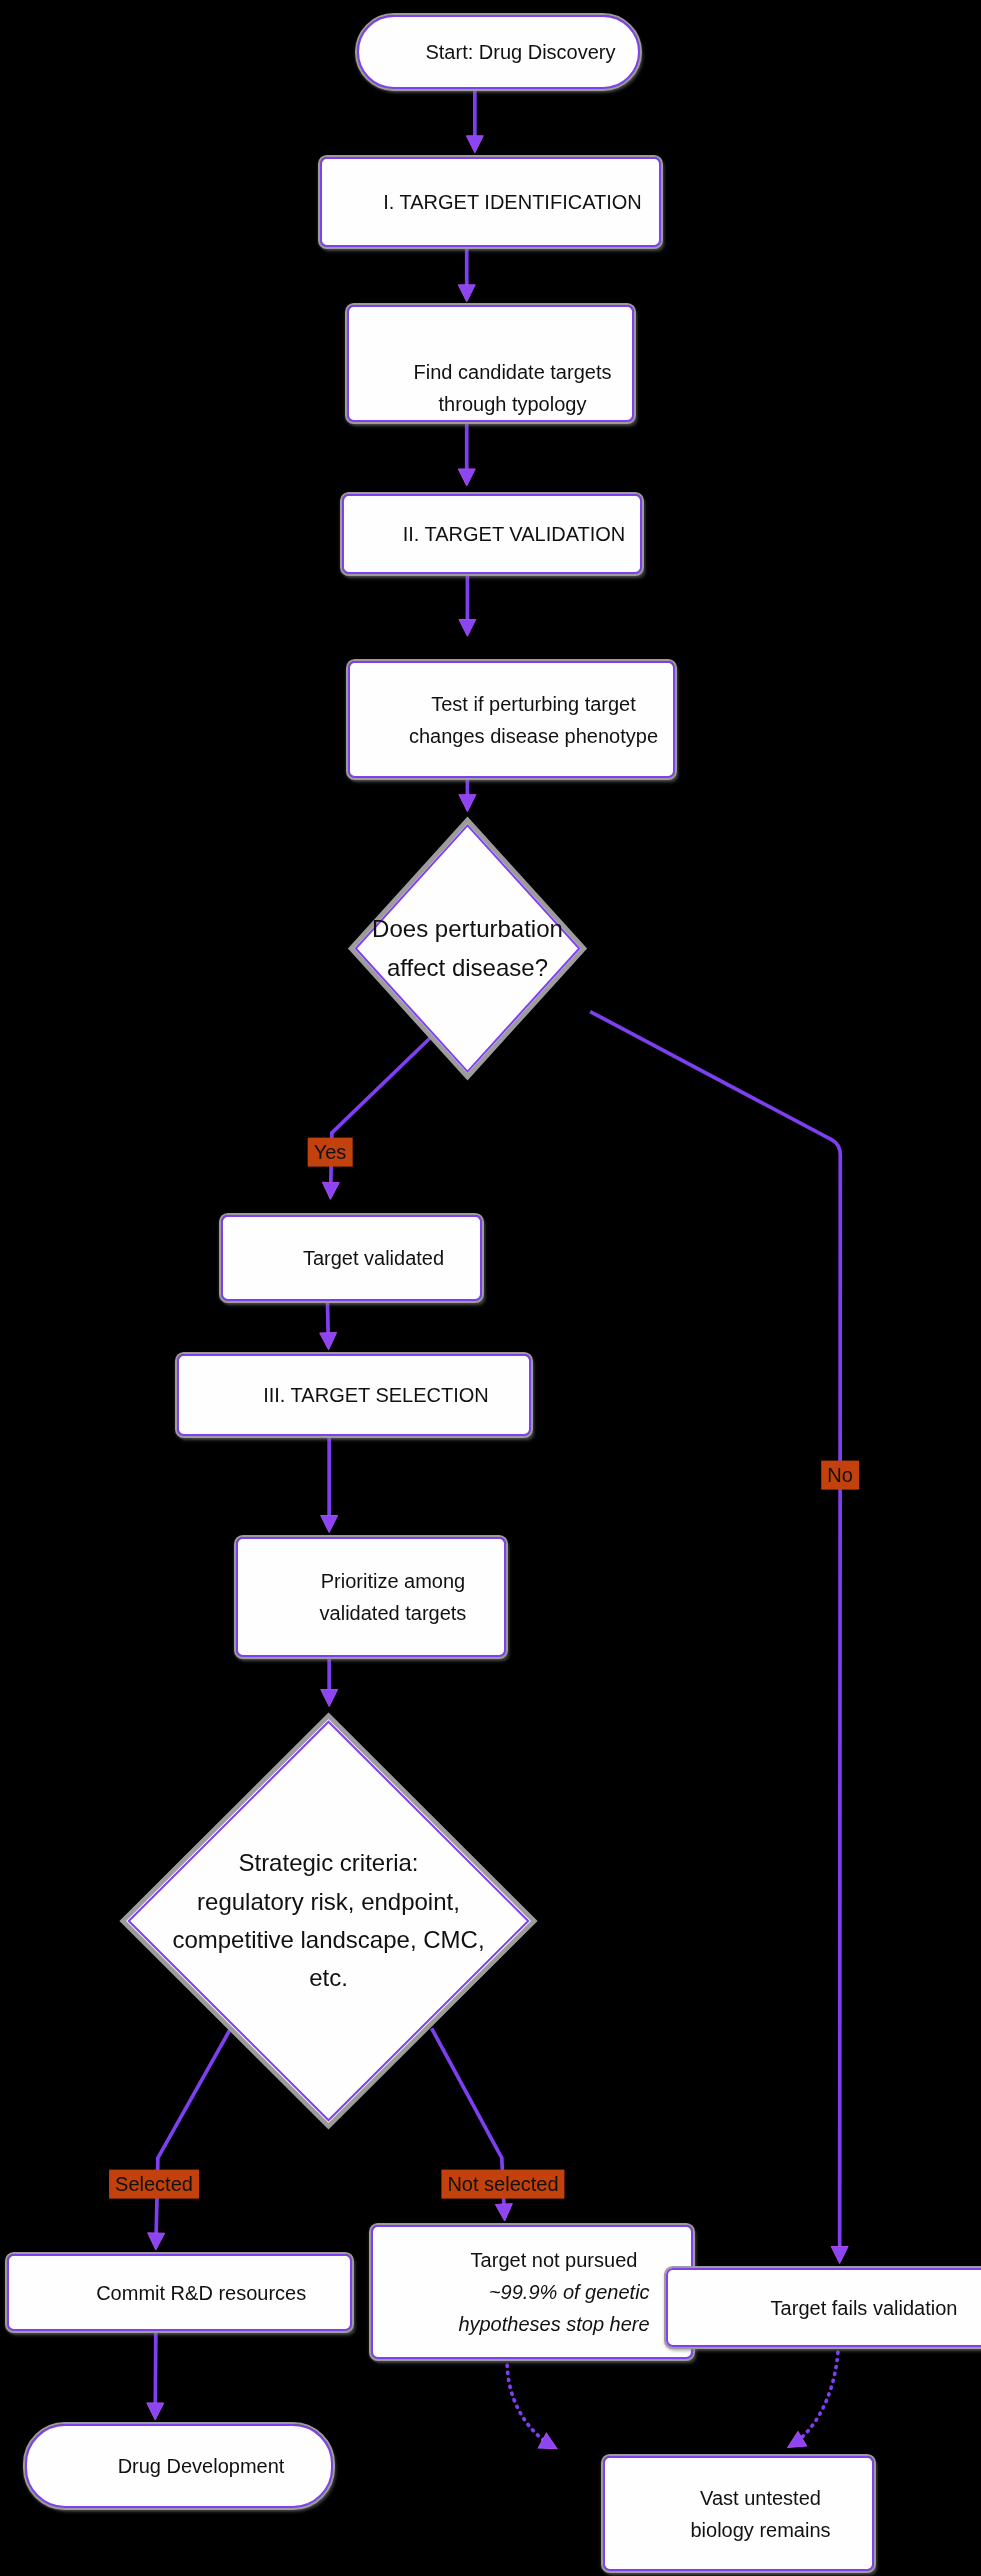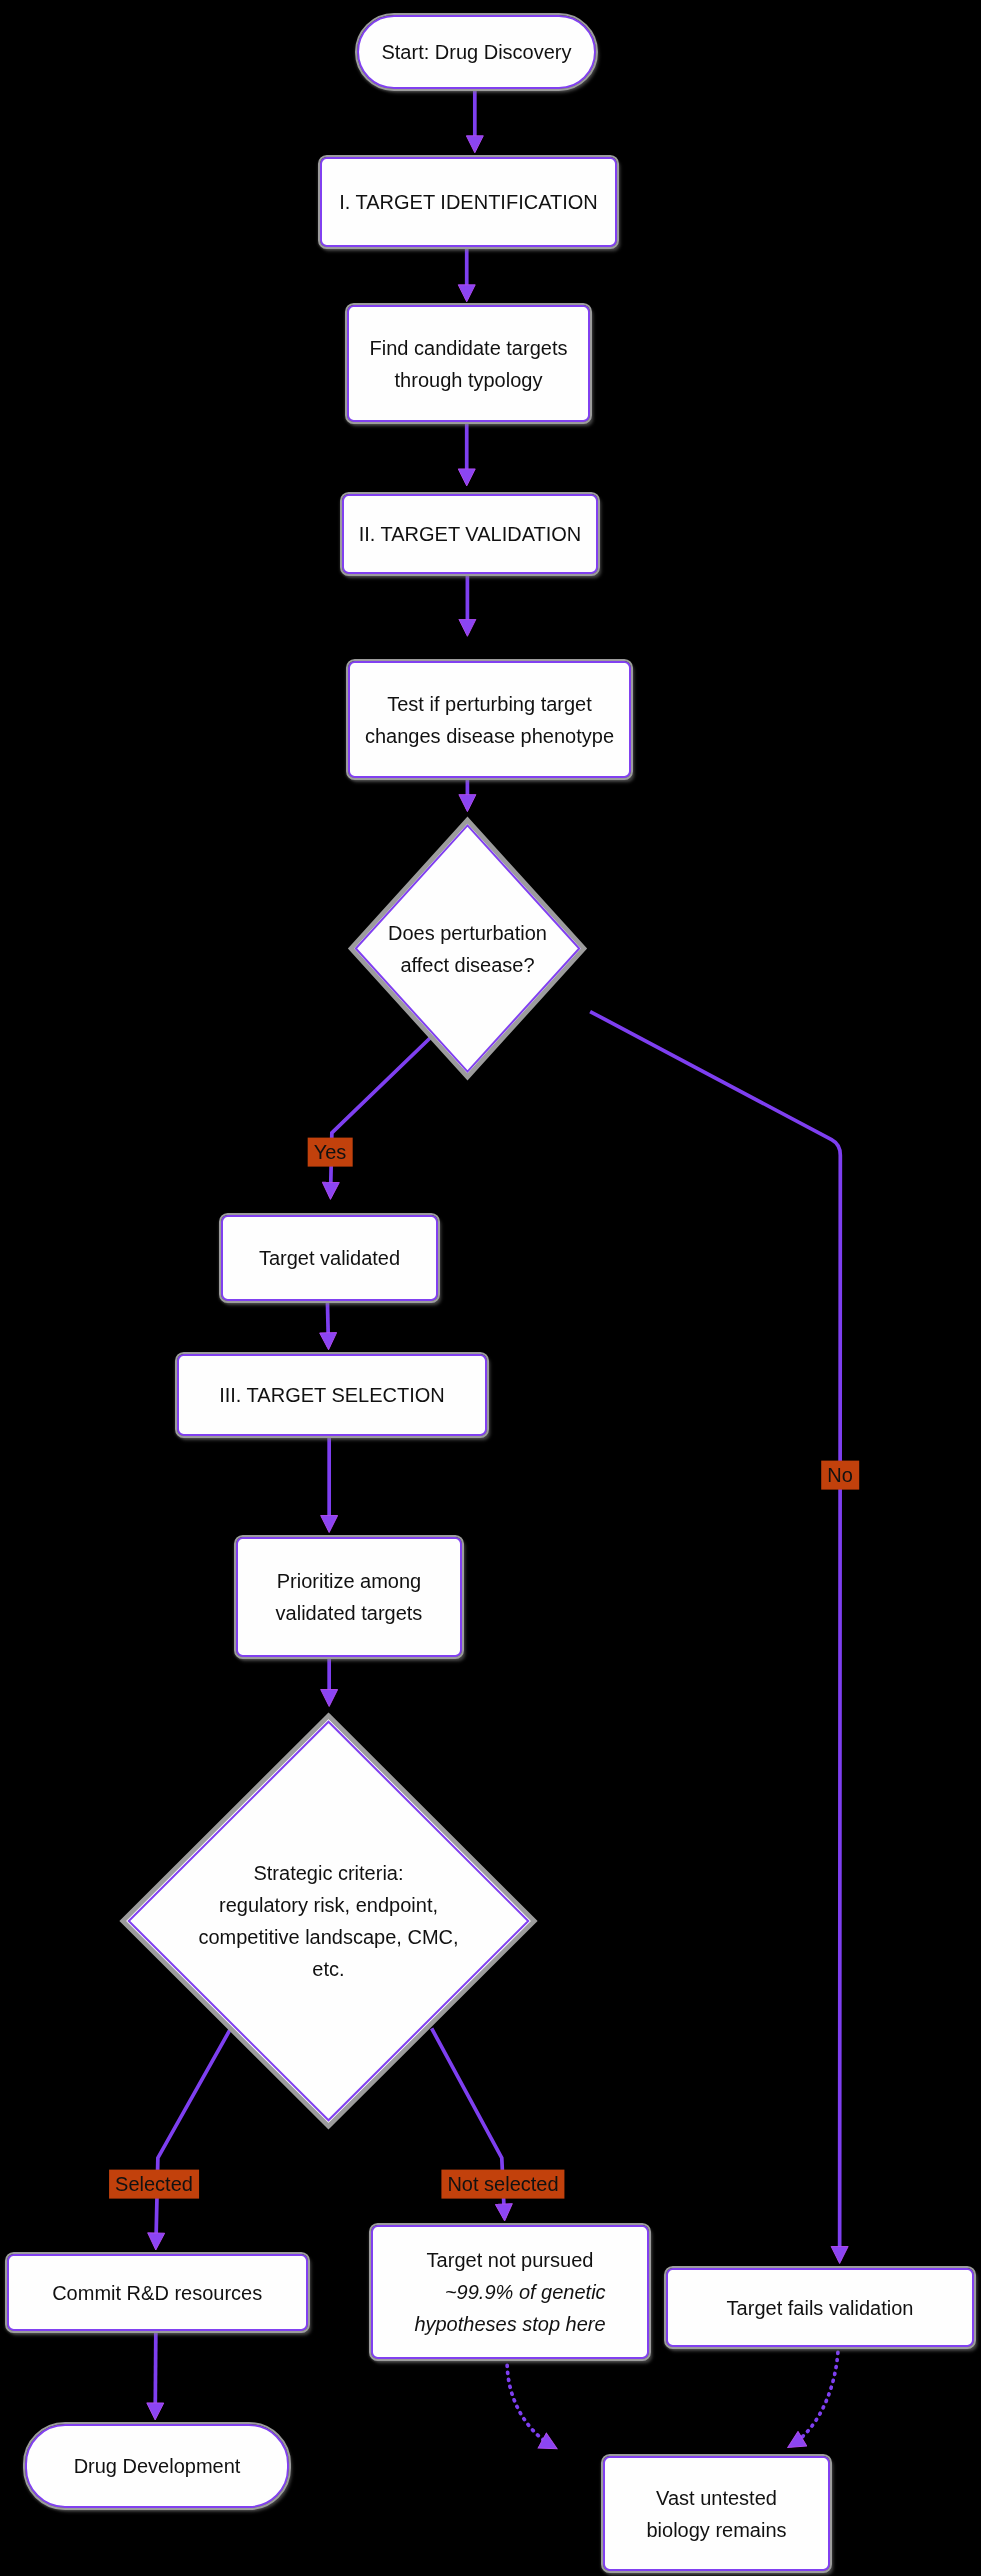--- a/index.html
+++ b/index.html
@@ -9,27 +9,28 @@
   }
   .edges{position:absolute;left:0;top:0;width:982px;height:2576px;}
   .edge{stroke:#7e3ff0;stroke-width:5.5;fill:none;}
   .edge.dotted{stroke-dasharray:1.5 9;stroke-linecap:round;}
   .node{
     position:absolute;background:#fefefe;border:2px solid #8140f0;
     outline:2px solid #9c9c9c;outline-offset:0.7px;border-radius:6.7px;
     display:flex;flex-direction:column;align-items:center;justify-content:center;
     text-align:center;font-size:20px;line-height:1.6;
     box-shadow:2.7px 3.4px 3.4px rgba(130,130,130,.55), -2px 2px 2.7px rgba(130,130,130,.4);
+    padding-left:44px;
   }
   .node .line{white-space:pre-line;}
   .italic{font-style:italic;}
   .stadium{border-radius:40px;}
   .diamond{
     position:absolute;display:flex;align-items:center;justify-content:center;
-    text-align:center;font-size:20px;line-height:1.6;
+    text-align:center;font-size:24px;line-height:1.6;
   }
   .diamond svg{position:absolute;left:0;top:0;width:100%;height:100%;}
   .diamond .dpoly-outer{fill:#fefefe;stroke:#9c9c9c;stroke-width:7;}
   .diamond .dpoly-inner{fill:#fefefe;stroke:#8140f0;stroke-width:3;}
   .diamond .line{position:relative;white-space:pre-line;}
   .elabel{
     position:absolute;transform:translate(-50%,-50%);
     background:#c2410c;color:#111;font-size:20px;line-height:1.1;
     padding:3.4px 6px;text-align:center;white-space:nowrap;
   }
@@ -63,21 +64,21 @@
   </svg>
 
   <div class="node stadium" style="left:357px;top:15px;width:235px;height:70px;">
     <span class="line">Start: Drug Discovery</span>
   </div>
 
   <div class="node" style="left:320px;top:157px;width:293px;height:86px;">
     <span class="line">I. TARGET IDENTIFICATION</span>
   </div>
 
-  <div class="node" style="left:347px;top:305px;width:239px;height:113px;">
+  <div class="node" style="left:347px;top:305px;width:239px;height:113px;justify-content:flex-end;">
     <span class="line">Find candidate targets
 through typology</span>
   </div>
 
   <div class="node" style="left:342px;top:494px;width:252px;height:76px;">
     <span class="line">II. TARGET VALIDATION</span>
   </div>
 
   <div class="node" style="left:348px;top:641px;width:279px;height:113px;margin-top:20px;">
     <span class="line">Test if perturbing target

